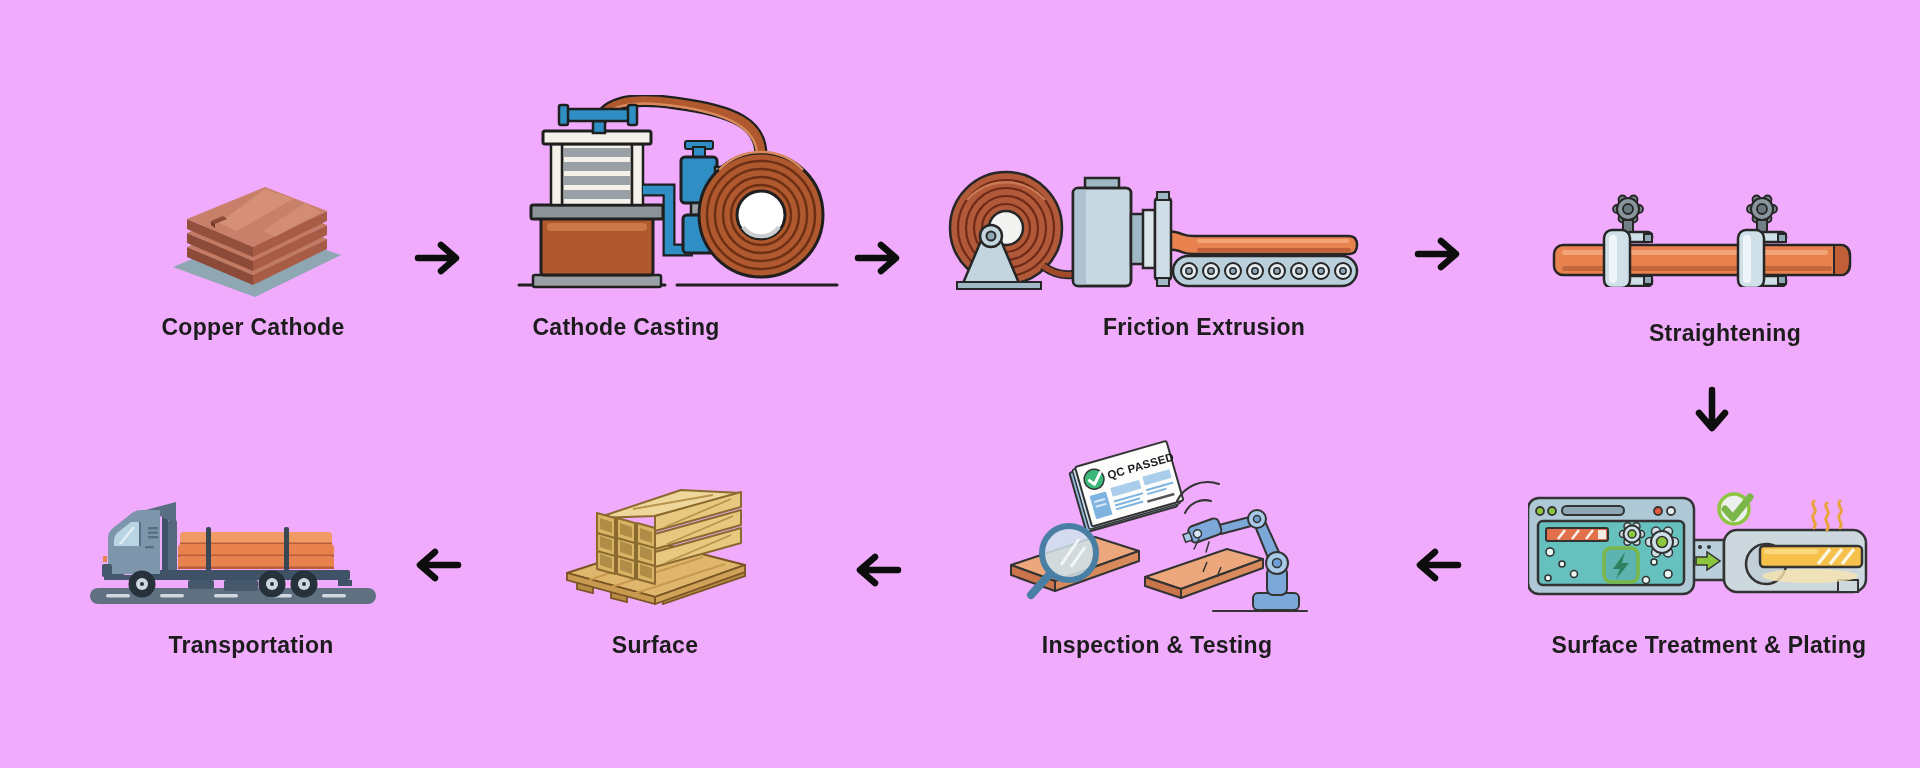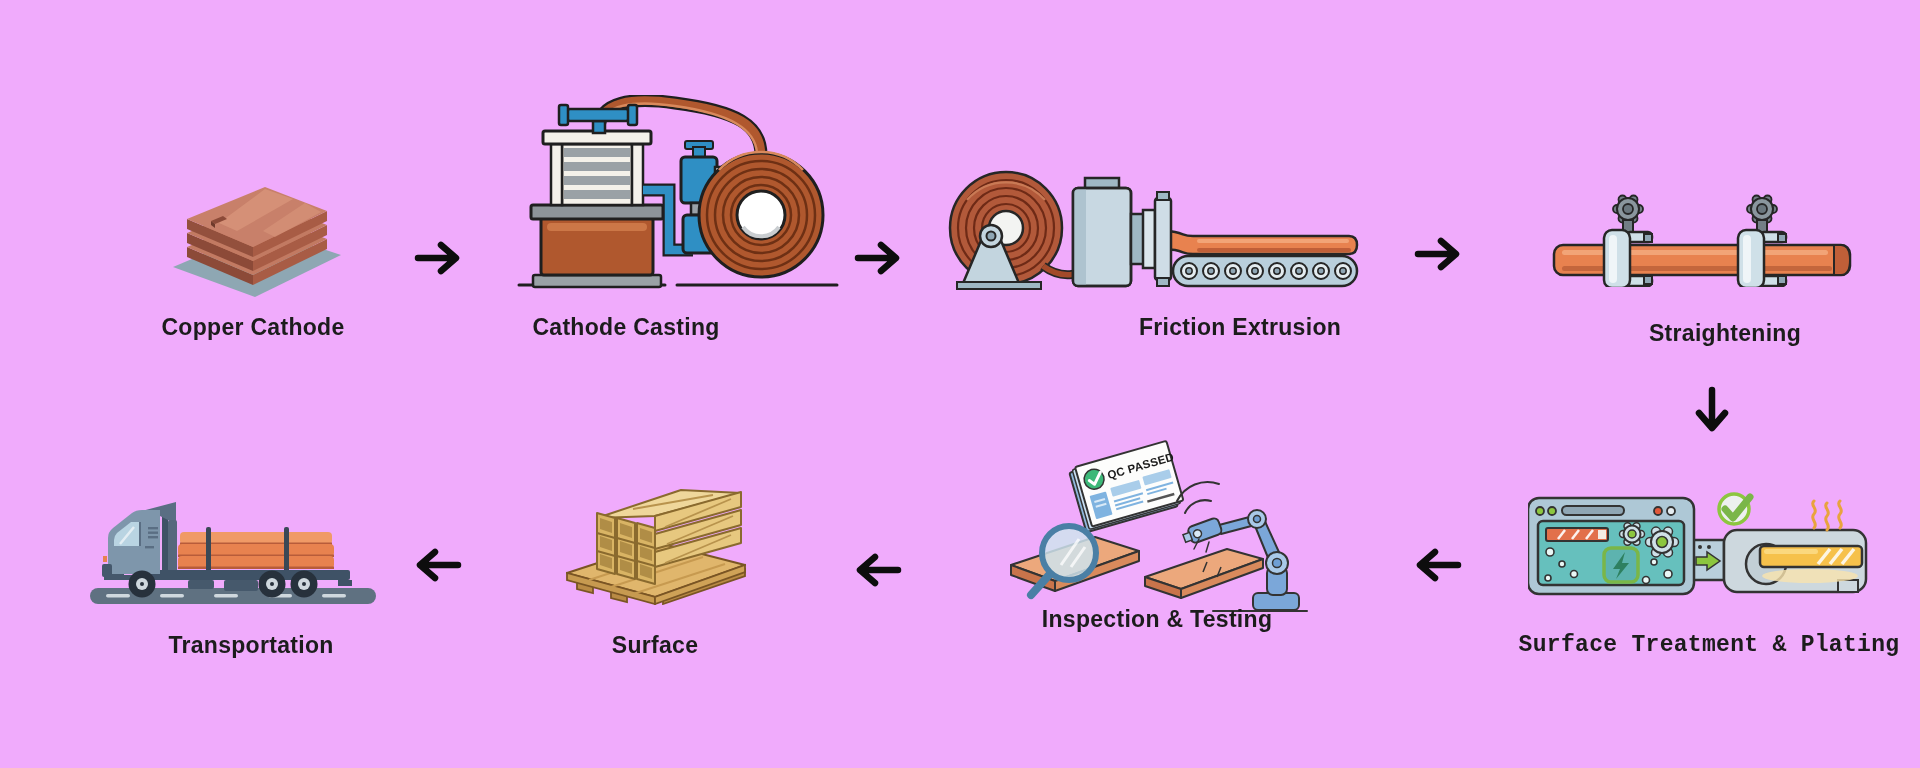--- a/index.html
+++ b/index.html
@@ -176,21 +176,21 @@
         <rect x="128" y="30" width="13" height="98" fill="#aec3cf"></rect>
         <rect x="128" y="30" width="58" height="98" rx="5" fill="none" stroke="#262626" stroke-width="2.5"></rect>
         <path d="M 186,56 h 12 a 26 26 0 0 1 0,50 h -12 z" fill="#9fb8c4" stroke="#262626" stroke-width="2.5"></path>
         <rect x="198" y="52" width="12" height="58" fill="#dbe6ec" stroke="#262626" stroke-width="2.5"></rect>
         <rect x="210" y="40" width="16" height="82" rx="3" fill="#cfdde6" stroke="#262626" stroke-width="2.5"></rect>
         <rect x="212" y="34" width="12" height="8" fill="#9fb8c4" stroke="#262626" stroke-width="2"></rect>
         <rect x="212" y="120" width="12" height="8" fill="#9fb8c4" stroke="#262626" stroke-width="2"></rect>
       </g>
     </svg>
   </div>
-  <div class="step-label" style="left:1240px;top:314px;text-align:right;">Friction Extrusion</div>
+  <div class="step-label" style="left:1204px;top:314px;text-align:right;">Friction Extrusion</div>
 
   <div class="arrow" style="left:1414px;top:236px;width:48px;height:36px;">
     <svg viewBox="0 0 48 36" width="48" height="36">
         <path d="M4,18 H41 M27,5 L42,18 L27,31" fill="none" stroke="#0d0d0d" stroke-width="6.5" stroke-linecap="round" stroke-linejoin="round"></path>
       </svg>
   </div>
 
   <div class="station" style="left:1550px;top:192px;width:310px;height:95px;">
     <svg viewBox="0 0 310 95">
       <defs>
@@ -323,21 +323,21 @@
         <path d="M 197,19 l 8,9 17,-21" fill="none" stroke="#7ab648" stroke-width="7" stroke-linecap="round" stroke-linejoin="round"></path>
       </g>
 
       <g fill="none" stroke="#e8a33d" stroke-width="3" stroke-linecap="round">
         <path d="M 286,38 c 5,-5 -5,-9 0,-14 c 5,-5 -5,-9 0,-13"></path>
         <path d="M 299,40 c 5,-5 -5,-9 0,-14 c 5,-5 -5,-9 0,-13"></path>
         <path d="M 312,38 c 5,-5 -5,-9 0,-14 c 5,-5 -5,-9 0,-13"></path>
       </g>
     </svg>
   </div>
-  <div class="step-label" style="left:1709px;top:632px;font-family:Liberation Mono, monospace;">Surface Treatment &amp; Plating</div>
+  <div class="step-label" style="left:1709px;top:632px;">Surface Treatment &amp; Plating</div>
 
   <div class="arrow" style="left:1414px;top:547px;width:48px;height:36px;">
     <svg viewBox="0 0 48 36" width="48" height="36">
         <path d="M44,18 H7 M21,5 L6,18 L21,31" fill="none" stroke="#0d0d0d" stroke-width="6.5" stroke-linecap="round" stroke-linejoin="round"></path>
       </svg>
   </div>
 
   <div class="station" style="left:1005px;top:425px;width:310px;height:200px;">
     <svg viewBox="0 0 310 200">
 
@@ -402,21 +402,21 @@
           <path d="M 180,88 a 22 22 0 0 1 26,-12"></path>
           <path d="M 172,76 a 34 34 0 0 1 42,-17"></path>
         </g>
         <g stroke="#333333" stroke-width="1.5" stroke-linecap="round">
           <line x1="194" y1="114" x2="189" y2="124"></line>
             <line x1="204" y1="117" x2="201" y2="127"></line>
         </g>
       </g>
     </svg>
   </div>
-  <div class="step-label" style="left:1157px;top:606px;">Inspection &amp; Testing</div>
+  <div class="step-label" style="left:1157px;top:632px;">Inspection &amp; Testing</div>
 
   <div class="arrow" style="left:854px;top:552px;width:48px;height:36px;">
     <svg viewBox="0 0 48 36" width="48" height="36">
         <path d="M44,18 H7 M21,5 L6,18 L21,31" fill="none" stroke="#0d0d0d" stroke-width="6.5" stroke-linecap="round" stroke-linejoin="round"></path>
       </svg>
   </div>
 
   <div class="station" style="left:563px;top:485px;width:185px;height:120px;">
     <svg viewBox="0 0 185 120">
 

